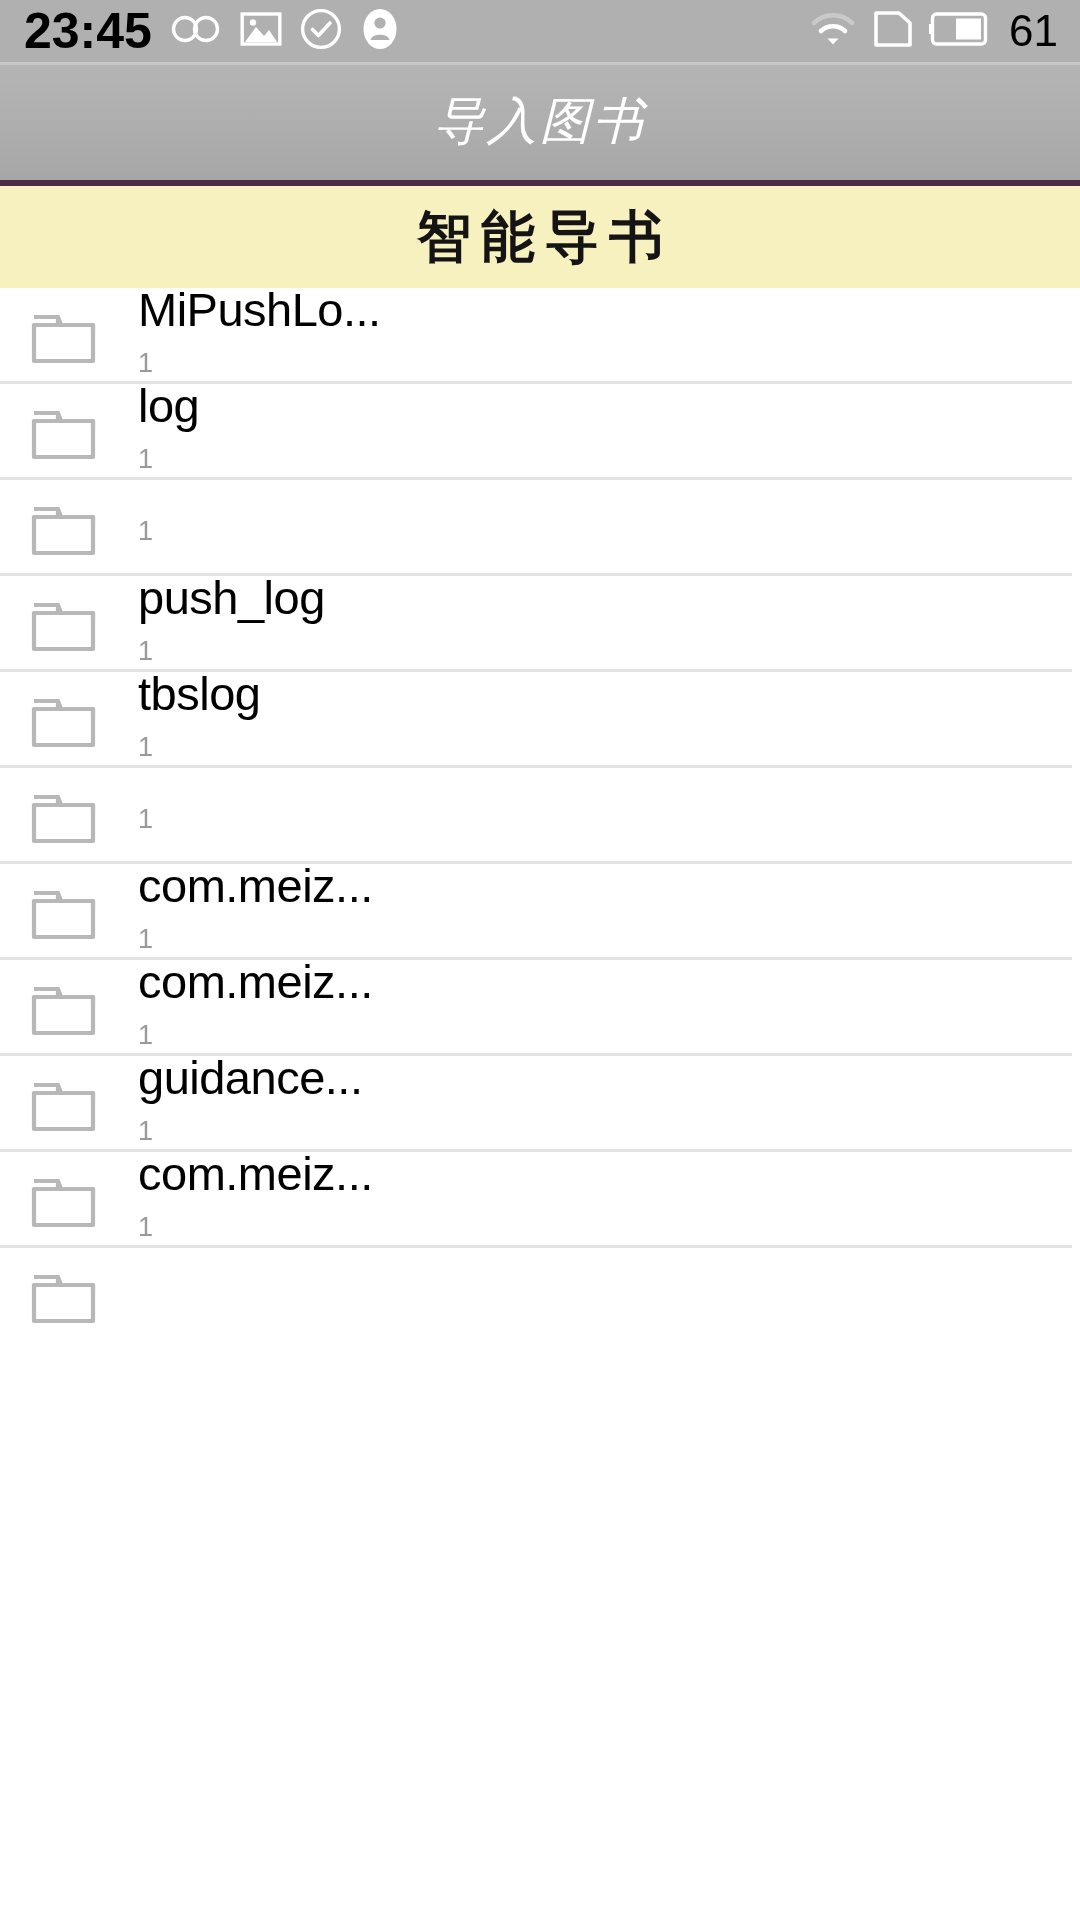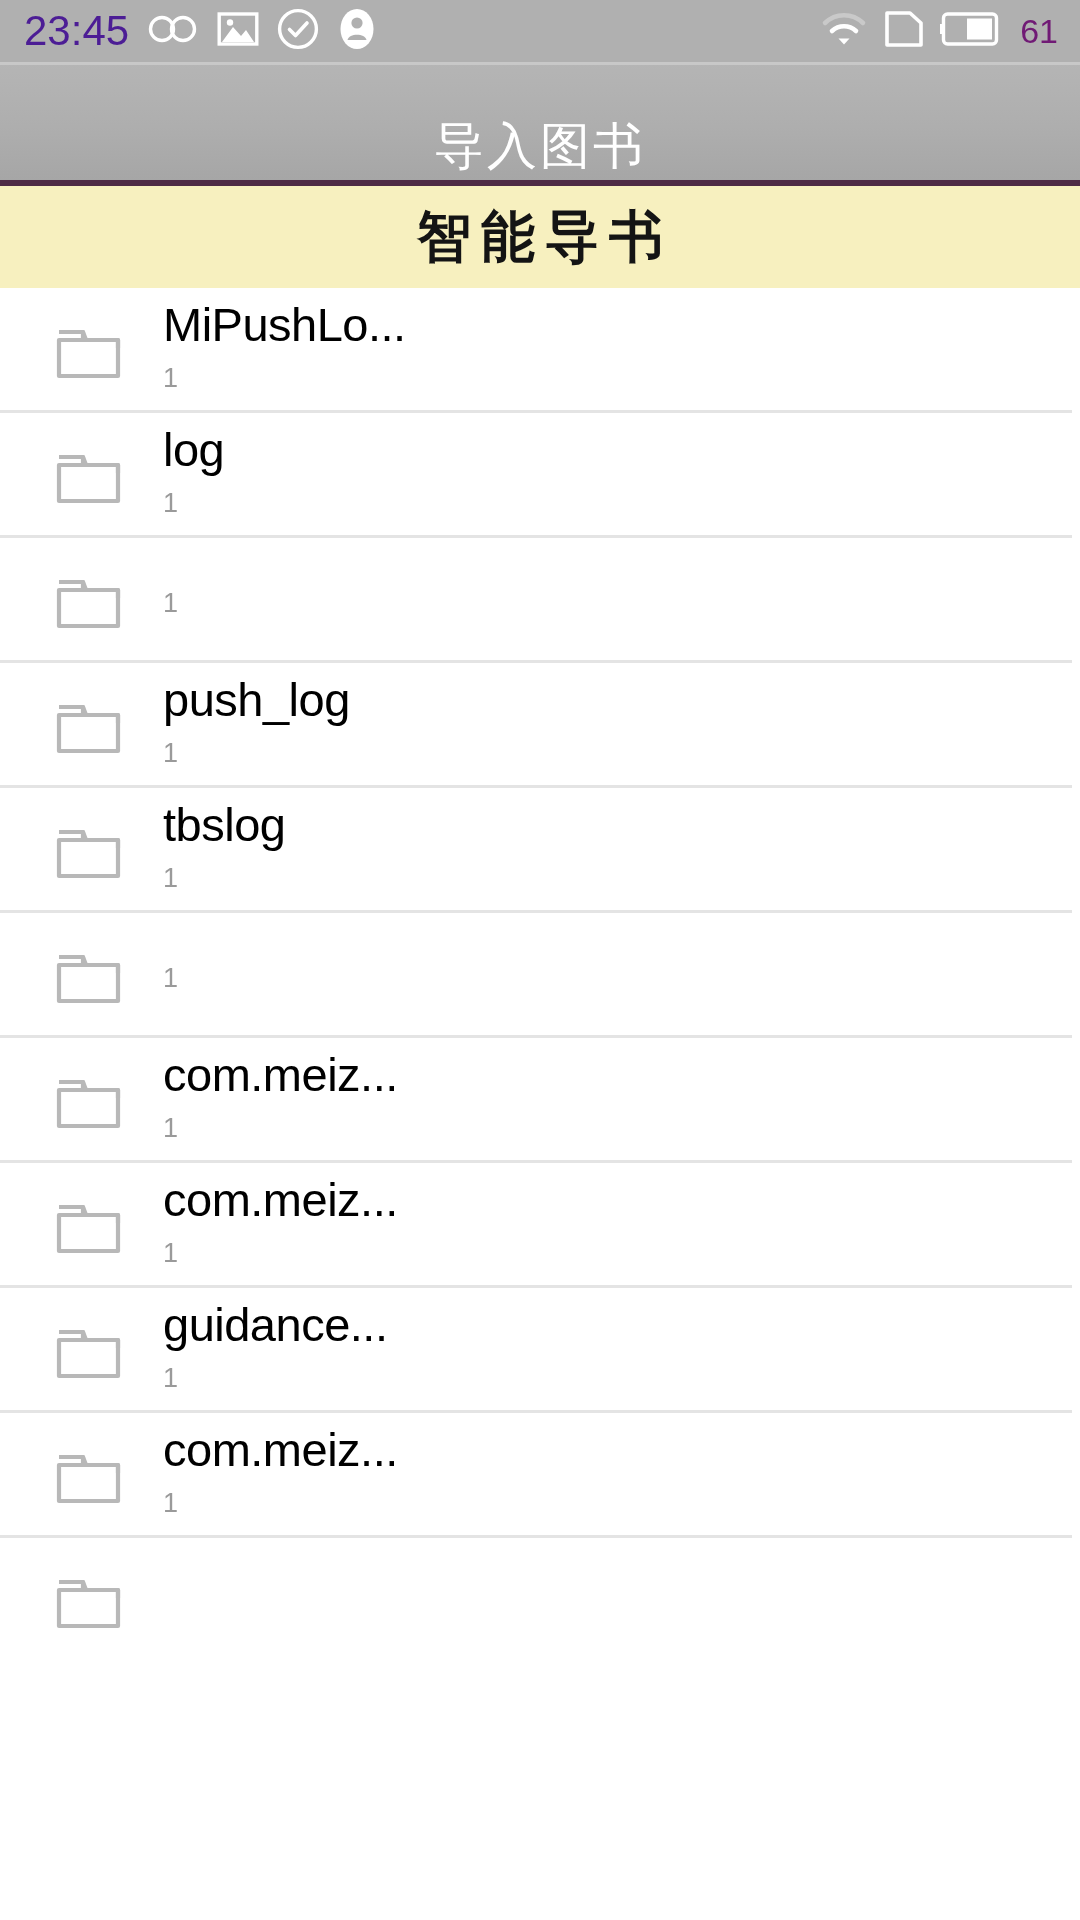--- a/index.html
+++ b/index.html
@@ -29,44 +29,45 @@
     align-items: center;
     gap: 18px;
   }
   #status-right {
     margin-left: auto;
     display: flex;
     align-items: center;
     gap: 16px;
   }
   .status-clock {
-    color: #4c1d95;
-    font-size: 42px;
-    font-weight: 400;
+    color: #000000;
+    font-size: 50px;
+    font-weight: 700;
     letter-spacing: 0px;
     line-height: 1;
   }
   .battery-num {
-    color: #701a75;
-    font-size: 34px;
+    color: #000000;
+    font-size: 44px;
     font-weight: 400;
     line-height: 1;
     margin-left: 2px;
     text-align: center;
   }
   .sicon { display: block; }
 
   
   #app-bar {
     height: 118px;
     background: linear-gradient(to bottom, #b5b5b5 0%, #aeaeae 55%, #a6a6a6 100%);
     display: flex;
-    align-items: flex-end;
+    align-items: center;
     justify-content: center;
     position: relative;
+    font-style: italic;
   }
   #app-bar::before {
     content: "";
     position: absolute;
     top: 0; left: 0; right: 0;
     height: 3px;
     background: #c8c8c8;
   }
   #app-bar-title {
     color: #ffffff;
@@ -95,27 +96,26 @@
     text-indent: 10px;
     font-family: "DejaVu Serif", "Liberation Serif", serif;
     transform: scaleY(1.04);
   }
 
   
   #folder-list {
     background: #ffffff;
   }
   .list-row {
-    height: 125px;
+    height: 96px;
     box-sizing: border-box;
     display: flex;
     align-items: center;
     position: relative;
     background: #ffffff;
-    padding-left: 25px;
   }
   .list-row::after {
     content: "";
     position: absolute;
     left: 0;
     right: 8px;
     bottom: 0;
     height: 3px;
     background: #e4e4e4;
   }

